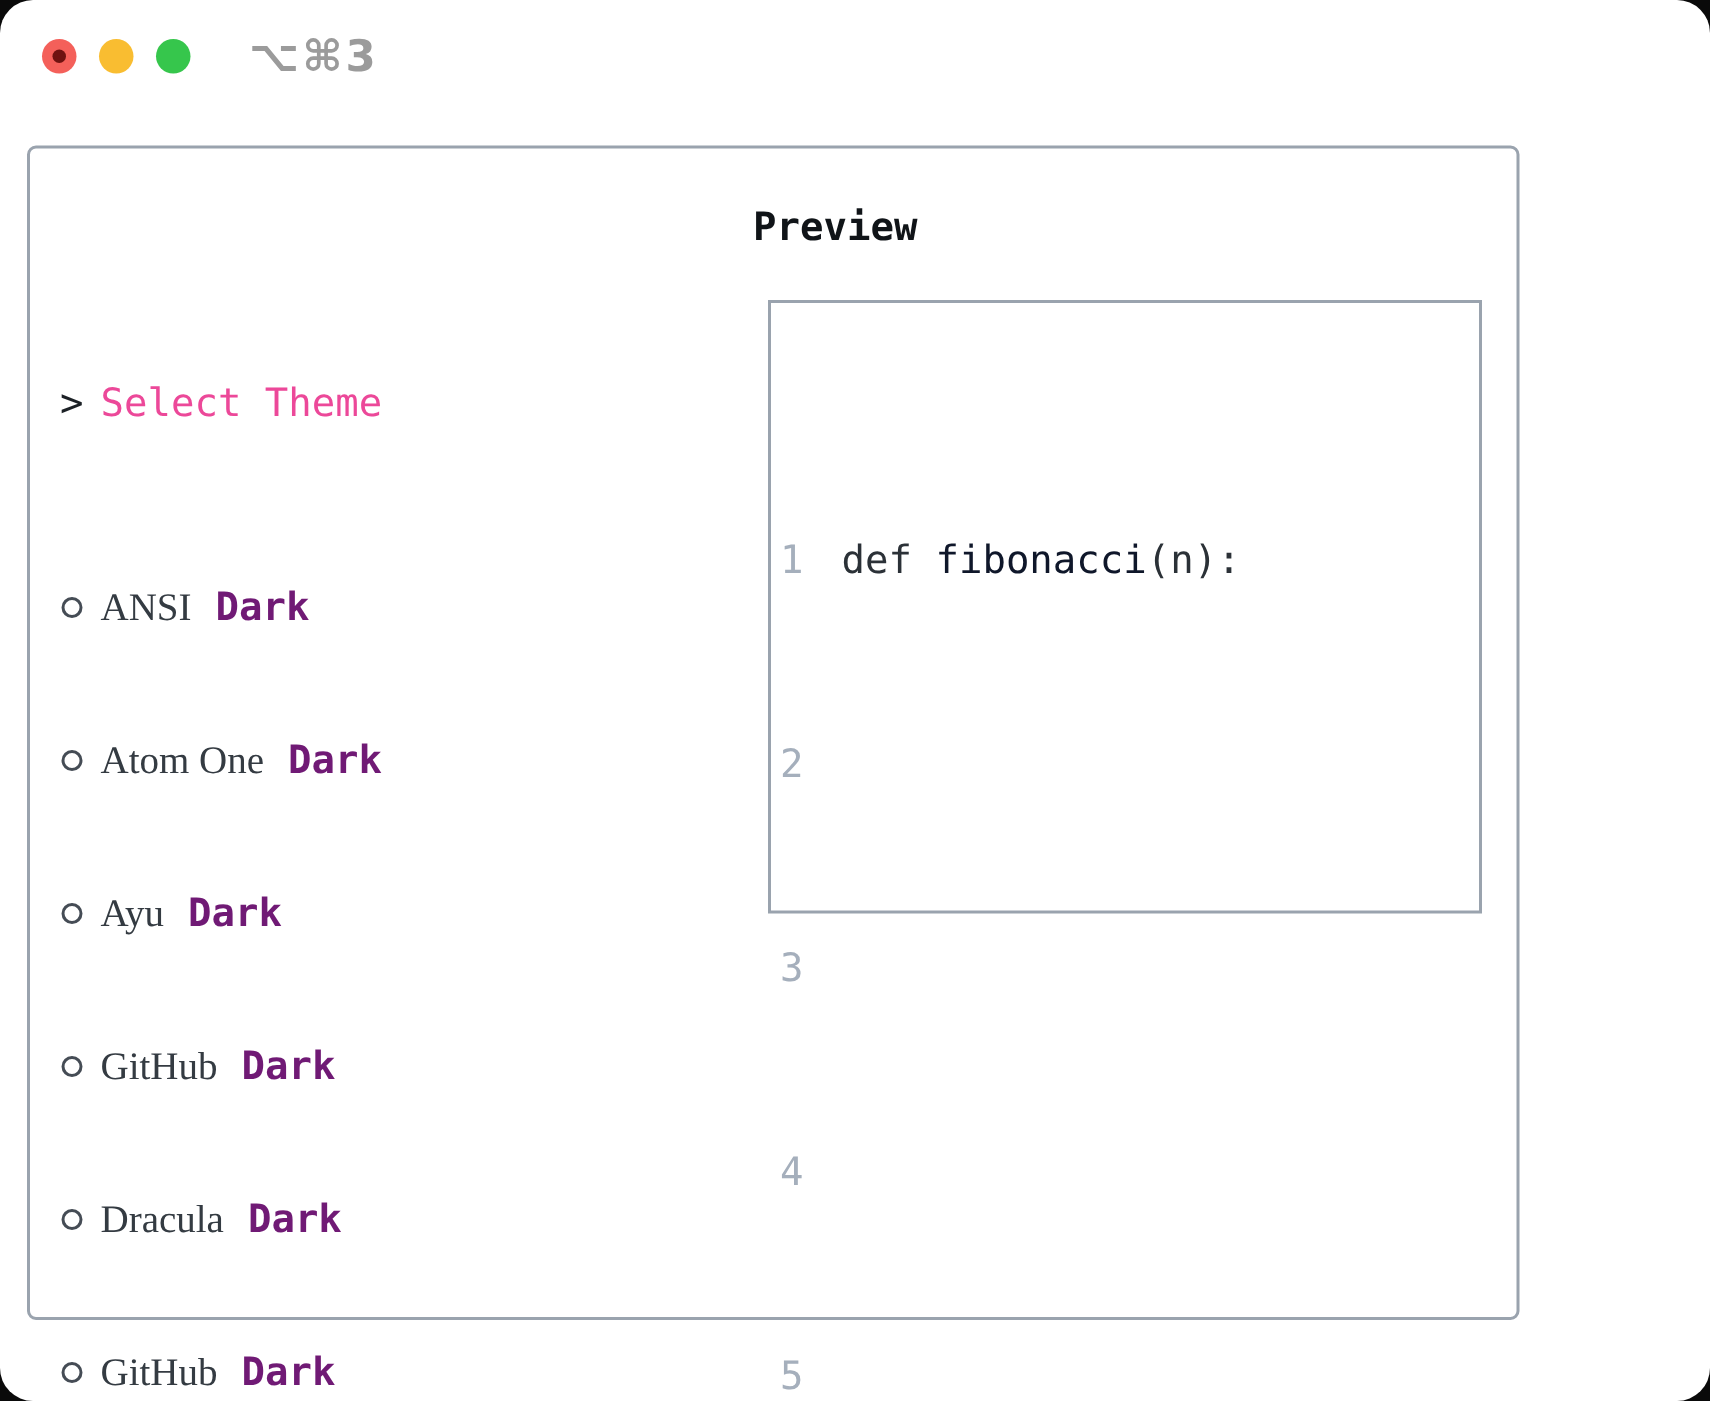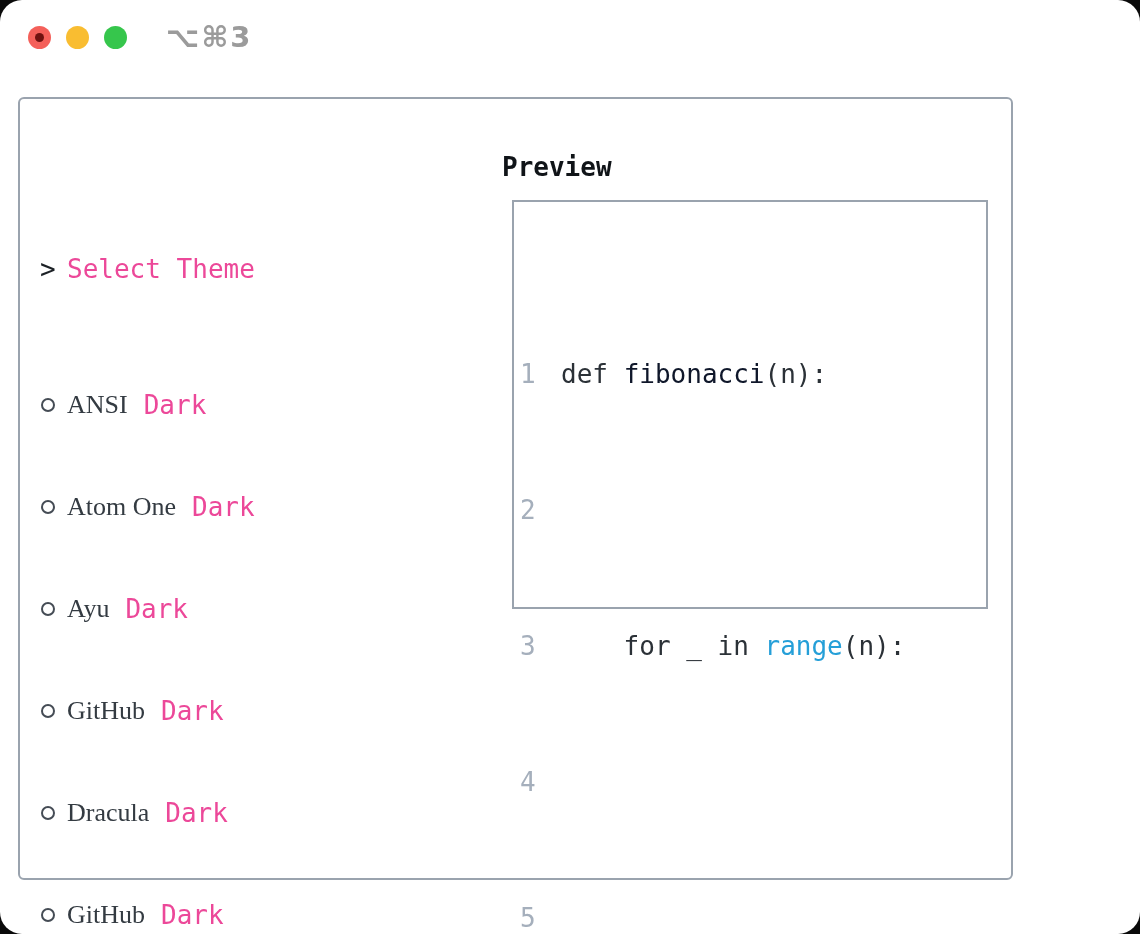--- a/index.html
+++ b/index.html
@@ -28,23 +28,23 @@
     border:2px solid #9aa3ae;border-radius:6px;background:#fff;
   }
   
   .list{position:absolute;left:20px;top:51px;font-size:26px;line-height:34px;white-space:pre;}
   .row{display:flex;align-items:center;height:34px;}
   .slot{flex:0 0 27px;width:27px;display:flex;align-items:center;}
   .bullet{width:14px;height:14px;margin-left:1px;border:2px solid #454c55;border-radius:50%;box-sizing:border-box;}
   .prompt{color:#1c2126;}
   .hdr{font-weight:normal;color:#ec4899;}
   .tname{color:#343b42;font-family:Liberation Serif, serif;}
-  .variant{color:#ec4899;margin-left:16px;}
+  .variant{color:#701a75;margin-left:16px;font-weight:bold;}
   
-  .preview-title{position:absolute;left:482px;top:51px;height:34px;line-height:34px;font-size:26px;font-weight:bold;color:#101418;}
+  .preview-title{position:absolute;left:482px;top:36px;height:34px;line-height:34px;font-size:26px;font-weight:bold;color:#101418;}
   .pbox{
     position:absolute;left:492px;top:101px;width:472px;height:405px;
     border:2px solid #9aa3ae;background:#fff;
   }
   .codewrap{padding:53px 0 0 6px;font-size:26px;line-height:34px;white-space:pre;color:#2b3137;}
   .cl{display:flex;height:34px;align-items:center;}
   .ln{flex:0 0 41px;color:#a5afbc;}
   .it{font-style:italic;}
   .tok-fn{color:#0f172a;}
   .tok-num{color:#0e7d80;}
@@ -129,21 +129,20 @@
           <span class="ln">1</span>
           <span><span>def </span><span class="tok-fn">fibonacci</span><span>(n):</span></span>
         </div>
 
         <div class="cl">
           <span class="ln">2</span>
         </div>
 
         <div class="cl">
           <span class="ln">3</span>
-          <span><span>    for _ in </span><span class="tok-call">range</span><span>(n):</span></span>
         </div>
 
         <div class="cl">
           <span class="ln">4</span>
         </div>
 
         <div class="cl">
           <span class="ln">5</span>
         </div>
 

